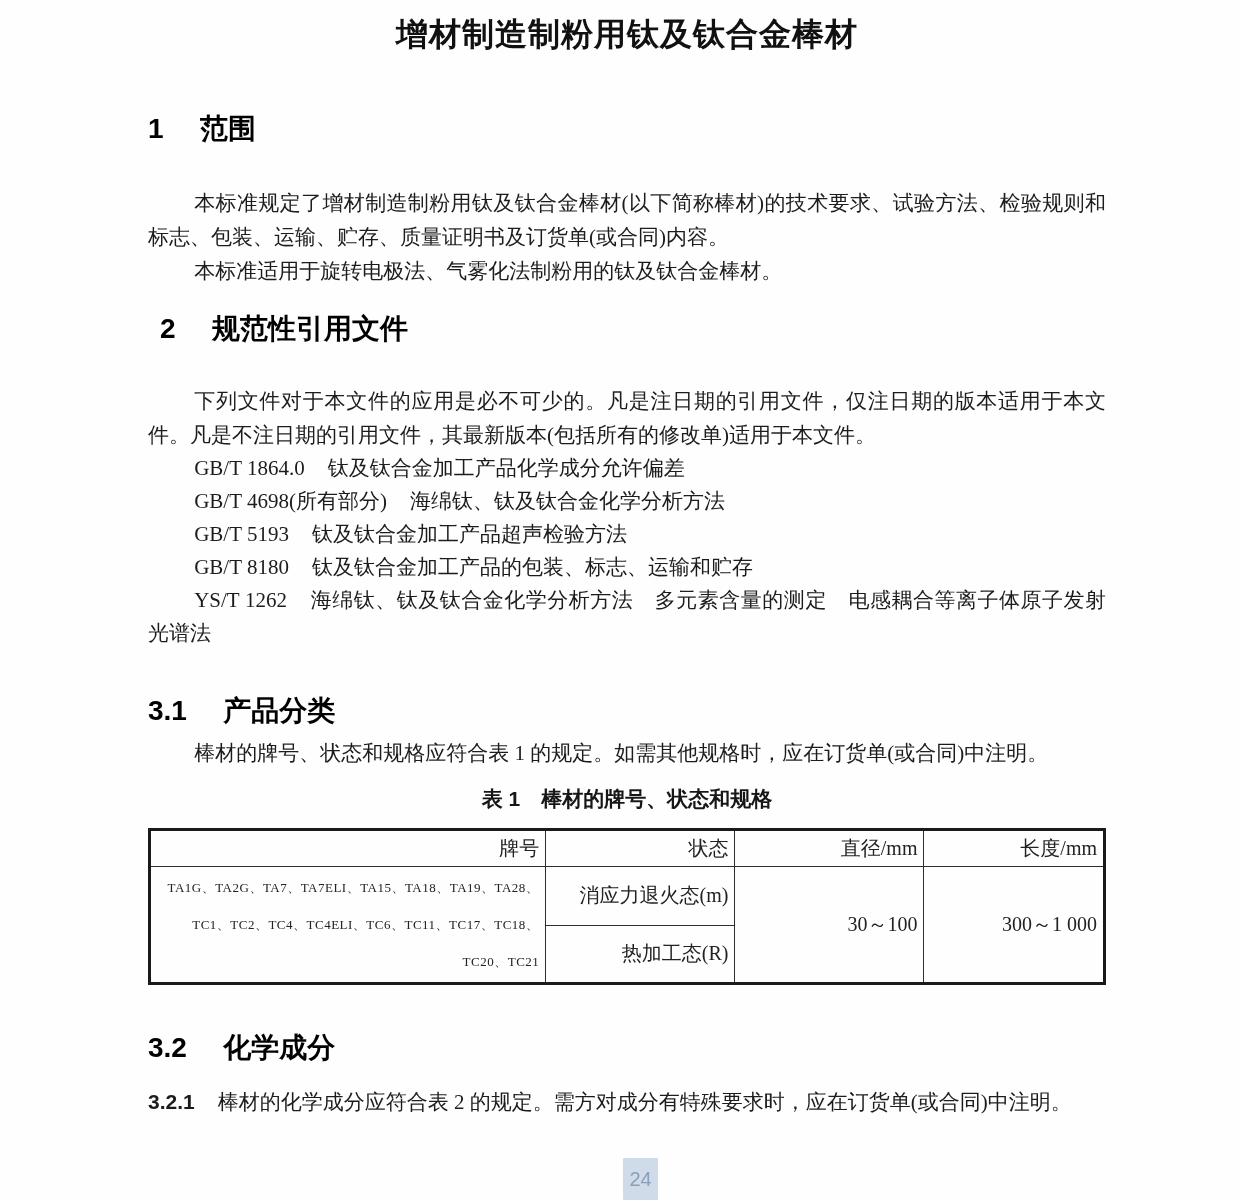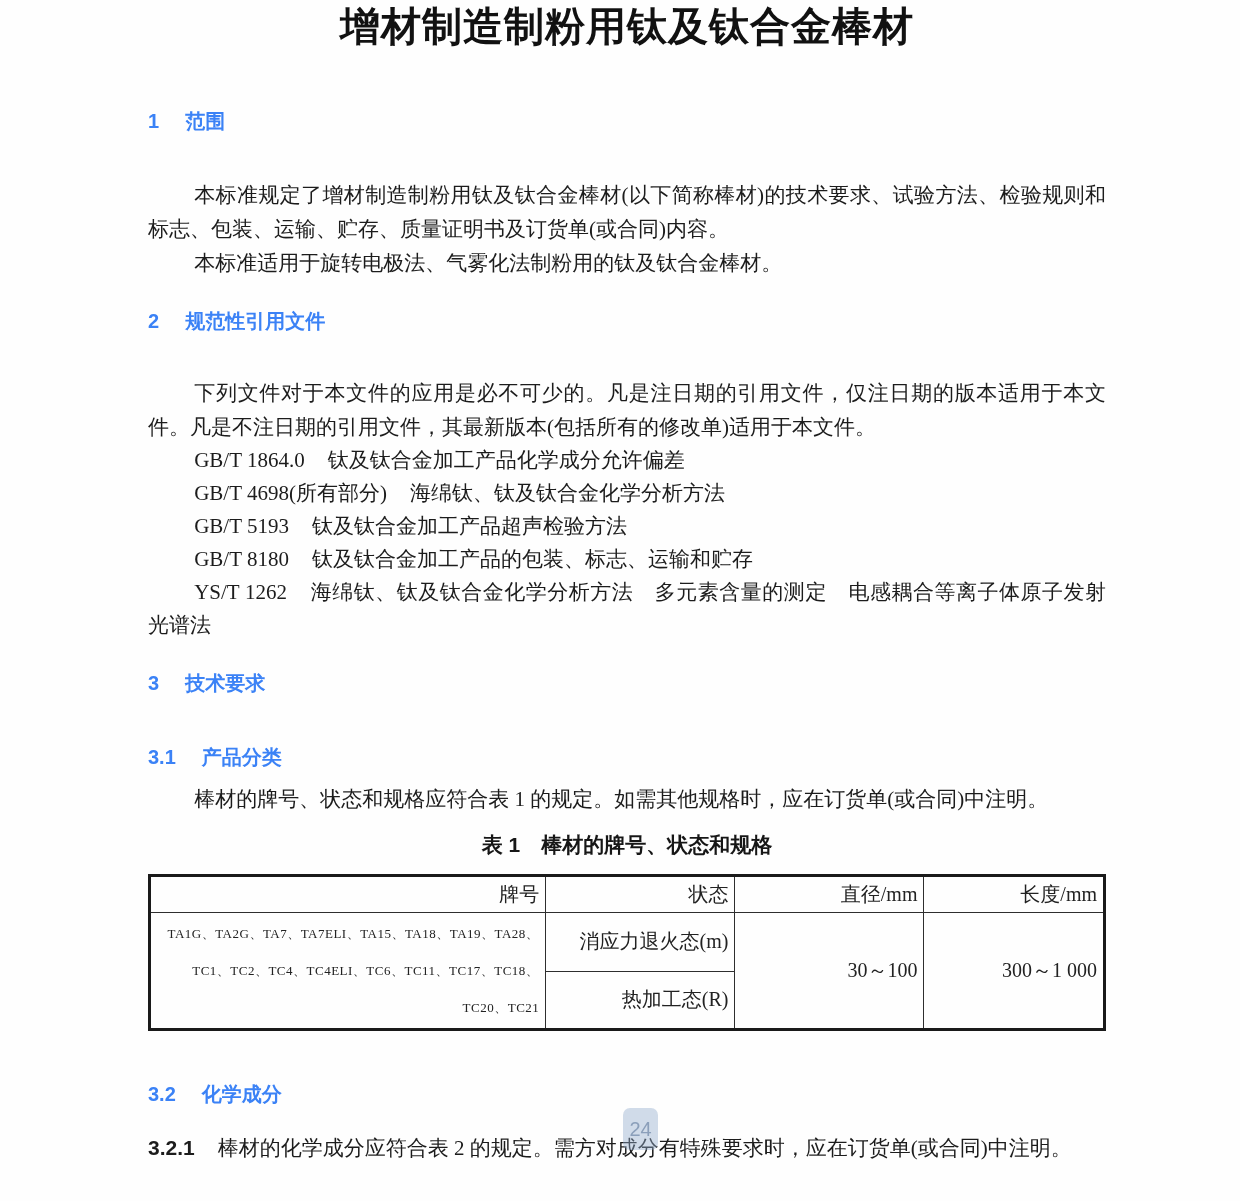--- a/index.html
+++ b/index.html
@@ -12,39 +12,39 @@
     overflow: hidden;
     margin: 0 auto;
     color: #1c1c1c;
     font-family: "Liberation Serif", "DejaVu Serif", serif;
   }
   .content {
     padding-left: 148px;
     padding-right: 134px;
   }
   .doc-title {
-    margin-top: 4px;
+    margin-top: 12px;
     text-align: center;
     font-family: "Liberation Sans", "DejaVu Sans", sans-serif;
     font-weight: bold;
-    font-size: 40px;
+    font-size: 32px;
     line-height: 44px;
     letter-spacing: 1px;
     color: #111;
   }
   .sec-heading {
     font-family: "Liberation Sans", "DejaVu Sans", sans-serif;
     font-weight: bold;
-    font-size: 20px;
+    font-size: 28px;
     line-height: 26px;
-    color: #3b82f6;
+    color: #000000;
   }
   .sec-heading .h-num { margin-right: 1.3em; }
   .h1-scope    { margin-top: 60px; }
-  .h2-refs     { margin-top: 28px; }
+  .h2-refs     { margin-top: 28px; margin-left: 12px; }
   .h3-tech     { margin-top: 28px; }
   .h31-class   { margin-top: 48px; }
   .h32-chem    { margin-top: 50px; }
   .para-block  { margin-top: 44px; }
   .para {
     font-size: 21px;
     line-height: 34px;
     text-align: justify;
     text-indent: 2.2em;
     color: #1c1c1c;
@@ -100,25 +100,25 @@
   }
   .chem-item .item-num {
     font-family: "Liberation Sans", "DejaVu Sans", sans-serif;
     font-weight: bold;
     font-size: 21px;
     margin-right: 1.1em;
   }
   .watermark-artifact {
     position: absolute;
     left: 623px;
-    top: 1108px;
+    top: 1158px;
     width: 35px;
     height: 42px;
     background: rgba(146, 172, 205, 0.42);
-    border-radius: 7px;
+    border-radius: 1px;
     display: flex;
     align-items: center;
     justify-content: center;
     font-family: "Liberation Sans", "DejaVu Sans", sans-serif;
     font-size: 20px;
     color: rgba(70, 100, 140, 0.5);
     pointer-events: none;
   }
 </style>
 </head>
@@ -153,23 +153,20 @@
         <span class="ref-code">GB/T 5193</span><span class="ref-title">钛及钛合金加工产品超声检验方法</span>
       </p>
       <p class="ref-item">
         <span class="ref-code">GB/T 8180</span><span class="ref-title">钛及钛合金加工产品的包装、标志、运输和贮存</span>
       </p>
       <p class="ref-item">
         <span class="ref-code">YS/T 1262</span><span class="ref-title">海绵钛、钛及钛合金化学分析方法　多元素含量的测定　电感耦合等离子体原子发射光谱法</span>
       </p>
     </div>
 
-    <div class="sec-heading h3-tech">
-      <span class="h-num">3</span><span>技术要求</span>
-    </div>
 
     <div class="sec-heading h31-class">
       <span class="h-num">3.1</span><span>产品分类</span>
     </div>
     <p class="para para-class">棒材的牌号、状态和规格应符合表 1 的规定。如需其他规格时，应在订货单(或合同)中注明。</p>
 
     <div class="table-caption">
       <span class="cap-label">表 1</span><span>棒材的牌号、状态和规格</span>
     </div>
     <table class="spec-table">

